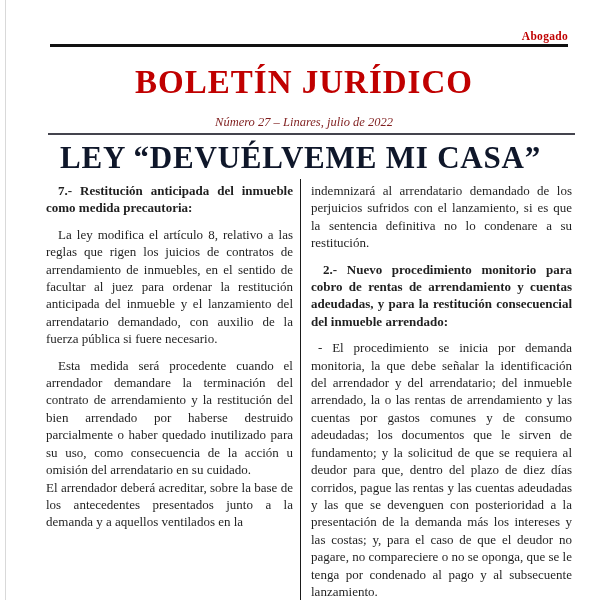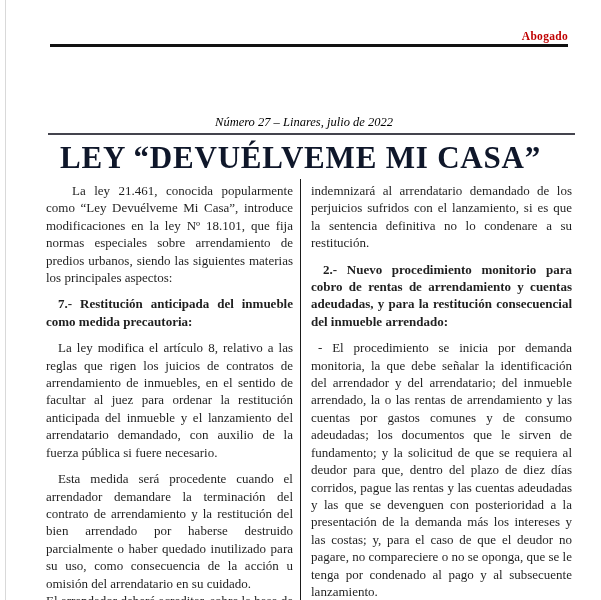--- a/index.html
+++ b/index.html
@@ -66,21 +66,21 @@
     color: #C00000;
   }
   .issue-line {
     position: absolute;
     top: 115px;
     left: 40px;
     width: 528px;
     text-align: center;
     font-style: italic;
     font-size: 12.5px;
-    color: #000000;
+    color: #7f1d1d;
   }
   .rule-issue {
     position: absolute;
     left: 48px;
     top: 133px;
     width: 527px;
     height: 2px;
     background: #44444e;
   }
   .headline {
@@ -127,31 +127,31 @@
 <div id="page">
 
   <div class="page-edge"></div>
 
   <div class="letterhead">
     <div class="role">Abogado</div>
   </div>
 
   <div class="rule-top"></div>
 
+  <div class="masthead-title">BOLETÍN JURÍDICO</div>
 
   <div class="issue-line">Número 27 – Linares, julio de 2022</div>
 
   <div class="rule-issue"></div>
 
   <div class="headline">LEY “DEVUÉLVEME MI CASA”</div>
 
   <div class="col-divider"></div>
 
   <div class="column left">
-    <p class="p-indent-lg">La ley 21.461, conocida popularmente como “Ley Devuélveme Mi Casa”, introduce modificaciones en la ley Nº 18.101, que fija normas especiales sobre arrendamiento de predios urbanos, siendo las siguientes materias los principales aspectos:</p>
     <p class="p-bold p-indent">7.- Restitución anticipada del inmueble como medida precautoria:</p>
     <p class="p-indent">La ley modifica el artículo 8, relativo a las reglas que rigen los juicios de contratos de arrendamiento de inmuebles, en el sentido de facultar al juez para ordenar la restitución anticipada del inmueble y el lanzamiento del arrendatario demandado, con auxilio de la fuerza pública si fuere necesario.</p>
     <p class="p-indent p-tight">Esta medida será procedente cuando el arrendador demandare la terminación del contrato de arrendamiento y la restitución del bien arrendado por haberse destruido parcialmente o haber quedado inutilizado para su uso, como consecuencia de la acción u omisión del arrendatario en su cuidado.</p>
     <p class="p-flush">El arrendador deberá acreditar, sobre la base de los antecedentes presentados junto a la demanda y a aquellos ventilados en la</p>
   </div>
 
   <div class="column right">
     <p class="p-flush">indemnizará al arrendatario demandado de los perjuicios sufridos con el lanzamiento, si es que la sentencia definitiva no lo condenare a su restitución.</p>
     <p class="p-bold p-indent">2.- Nuevo procedimiento monitorio para cobro de rentas de arrendamiento y cuentas adeudadas, y para la restitución consecuencial del inmueble arrendado:</p>
     <p class="p-dash">- El procedimiento se inicia por demanda monitoria, la que debe señalar la identificación del arrendador y del arrendatario; del inmueble arrendado, la o las rentas de arrendamiento y las cuentas por gastos comunes y de consumo adeudadas; los documentos que le sirven de fundamento; y la solicitud de que se requiera al deudor para que, dentro del plazo de diez días corridos, pague las rentas y las cuentas adeudadas y las que se devenguen con posterioridad a la presentación de la demanda más los intereses y las costas; y, para el caso de que el deudor no pagare, no compareciere o no se oponga, que se le tenga por condenado al pago y al subsecuente lanzamiento.</p>

